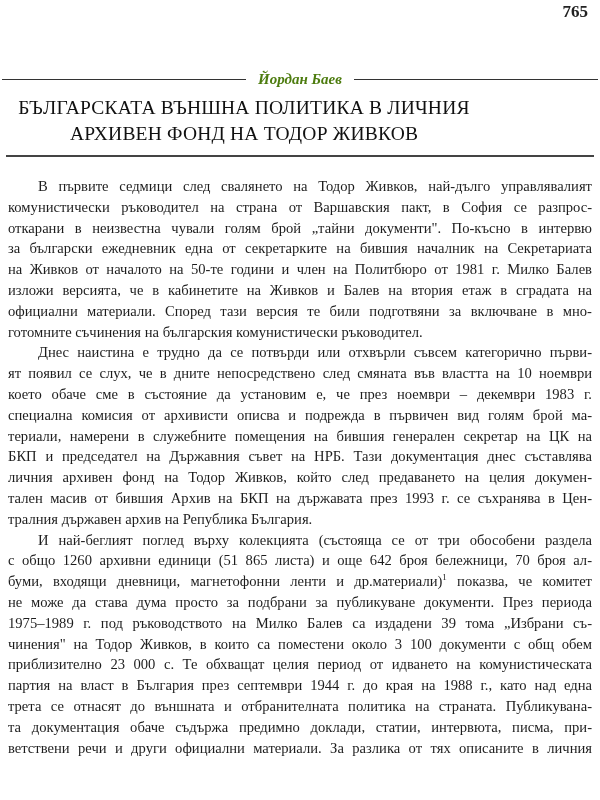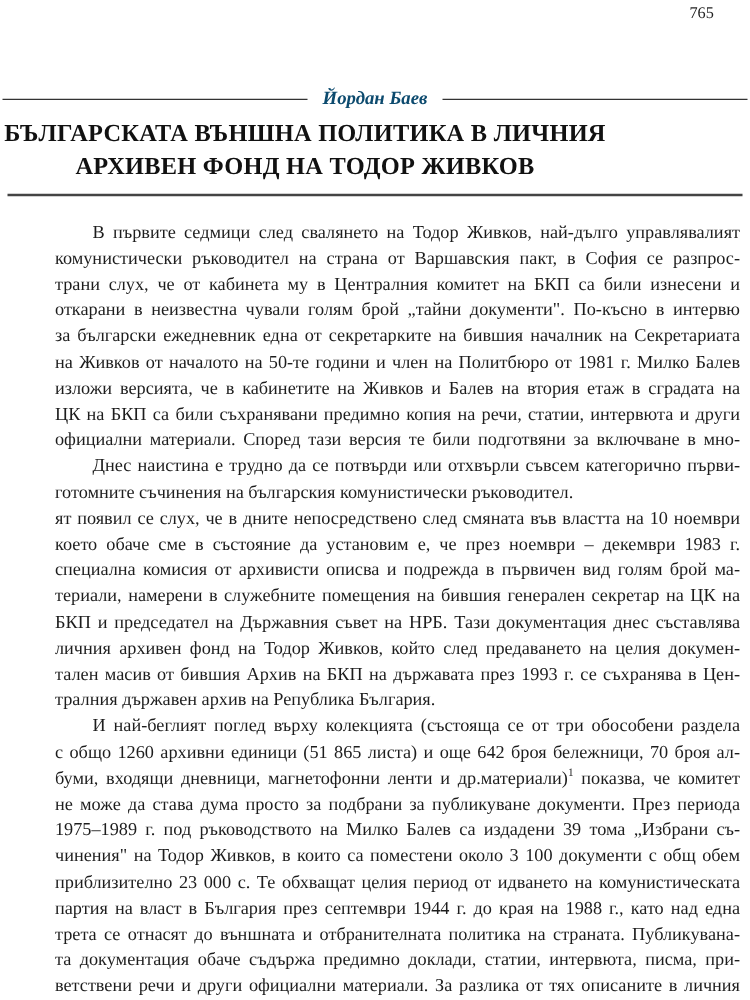--- a/index.html
+++ b/index.html
@@ -11,53 +11,54 @@
       width: 600px;
       height: 800px;
       position: relative;
       overflow: hidden;
       font-family: "Liberation Serif", "DejaVu Serif", serif;
       color: #1a1a1a;
     }
     .page-number {
       position: absolute;
       top: 2px;
-      right: 29px;
-      font-size: 13px;
+      right: 12px;
+      font-size: 17px;
       color: #222;
+      font-weight: bold;
     }
     .author-row {
       position: absolute;
       top: 68px;
       left: 2px;
       width: 596px;
       height: 22px;
       display: flex;
       align-items: center;
     }
     .rule {
       flex: 1;
       height: 0;
       border-top: 1.6px solid #333;
     }
     .author {
       font-style: italic;
       font-weight: bold;
       font-size: 15px;
       padding: 0 12px;
-      color: #0c4a6e;
+      color: #4d7c0f;
       white-space: nowrap;
     }
     .title {
       position: absolute;
       top: 95px;
       left: 0;
       width: 488px;
       text-align: center;
-      font-weight: bold;
+      font-weight: normal;
       font-size: 19.5px;
       line-height: 26px;
       letter-spacing: 0.2px;
       color: #111;
     }
     .title div { white-space: nowrap; }
     .title-rule {
       position: absolute;
       top: 155px;
       left: 6px;
@@ -72,21 +73,20 @@
       font-size: 14.6px;
       line-height: 20.8px;
       color: #1d1d1d;
     }
     .line {
       display: block;
       white-space: nowrap;
       text-align: justify;
       text-align-last: justify;
       height: 20.8px;
-      margin-left: 36px;
     }
     .line.indent { padding-left: 30px; }
     .line.last { text-align-last: left; }
     sup { font-size: 9px; line-height: 0; }
   </style>
 </head>
 <body>
 
 <div class="page-number">765</div>
 
@@ -99,30 +99,28 @@
 <div class="title">
   <div>БЪЛГАРСКАТА ВЪНШНА ПОЛИТИКА В ЛИЧНИЯ</div>
   <div>АРХИВЕН ФОНД НА ТОДОР ЖИВКОВ</div>
 </div>
 
 <div class="title-rule"></div>
 
 <div class="body-text">
   <span class="line indent">В първите седмици след свалянето на Тодор Живков, най-дълго управлявалият</span>
   <span class="line">комунистически ръководител на страна от Варшавския пакт, в София се разпрос-</span>
-  <span class="line">трани слух, че от кабинета му в Централния комитет на БКП са били изнесени и</span>
   <span class="line">откарани в неизвестна чували голям брой „тайни документи". По-късно в интервю</span>
   <span class="line">за български ежедневник една от секретарките на бившия началник на Секретариата</span>
   <span class="line">на Живков от началото на 50-те години и член на Политбюро от 1981 г. Милко Балев</span>
   <span class="line">изложи версията, че в кабинетите на Живков и Балев на втория етаж в сградата на</span>
-  <span class="line">ЦК на БКП са били съхранявани предимно копия на речи, статии, интервюта и други</span>
   <span class="line">официални материали. Според тази версия те били подготвяни за включване в мно-</span>
+  <span class="line last">готомните съчинения на българския комунистически ръководител.</span>
+
   <span class="line indent">Днес наистина е трудно да се потвърди или отхвърли съвсем категорично първи-</span>
-
-  <span class="line last">готомните съчинения на българския комунистически ръководител.</span>
   <span class="line">ят появил се слух, че в дните непосредствено след смяната във властта на 10 ноември</span>
   <span class="line">което обаче сме в състояние да установим е, че през ноември – декември 1983 г.</span>
   <span class="line">специална комисия от архивисти описва и подрежда в първичен вид голям брой ма-</span>
   <span class="line">териали, намерени в служебните помещения на бившия генерален секретар на ЦК на</span>
   <span class="line">БКП и председател на Държавния съвет на НРБ. Тази документация днес съставлява</span>
   <span class="line">личния архивен фонд на Тодор Живков, който след предаването на целия докумен-</span>
   <span class="line">тален масив от бившия Архив на БКП на държавата през 1993 г. се съхранява в Цен-</span>
   <span class="line last">тралния държавен архив на Република България.</span>
 
   <span class="line indent">И най-беглият поглед върху колекцията (състояща се от три обособени раздела</span>

